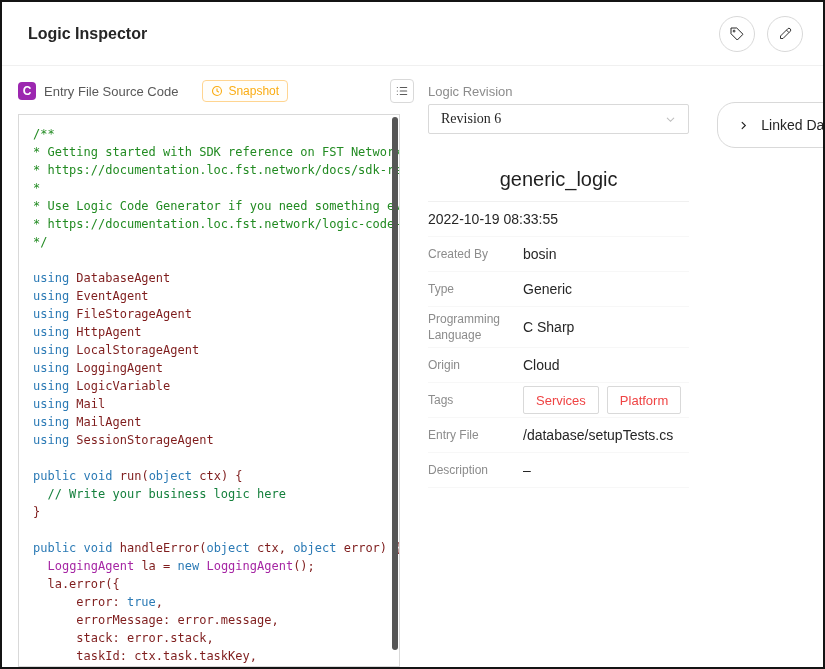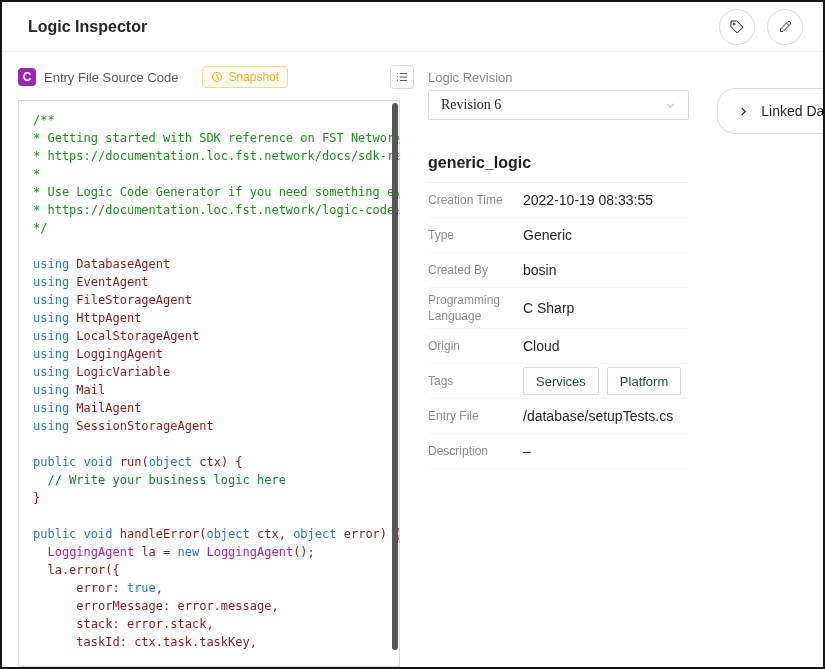--- a/index.html
+++ b/index.html
@@ -1,20 +1,20 @@
 <!DOCTYPE html>
 <html><head>
 <meta charset="utf-8">
 <style>
   * { margin:0; padding:0; box-sizing:border-box; }
   html,body { background:#fff; font-family:"Liberation Sans", sans-serif; }
   .window { width:825px; height:669px; border:2px solid #141414; background:#fff; overflow:hidden; display:flex; flex-direction:column; }
 
   
-  .app-header { flex:none; height:50px; display:flex; align-items:center; justify-content:space-between; padding:0 20px 0 26px; border-bottom:1px solid #f0f0f0; background:#fff; }
+  .app-header { flex:none; height:64px; display:flex; align-items:center; justify-content:space-between; padding:0 20px 0 26px; border-bottom:1px solid #f0f0f0; background:#fff; }
   .app-title { font-size:16px; font-weight:600; color:#262626; }
   .header-actions { display:flex; gap:12px; }
   .icon-btn { width:36px; height:36px; border-radius:50%; border:1px solid #d9d9d9; background:#fff; display:flex; align-items:center; justify-content:center; cursor:pointer; }
 
   
   .content { flex:1; min-height:0; display:flex; padding:12px 28px 0 16px; }
   .left-col { flex:none; width:396px; display:flex; flex-direction:column; min-height:0; }
   .right-col { flex:1; min-width:0; display:flex; flex-direction:row; }
 
   
@@ -32,26 +32,26 @@
   .tok-kw   { color:#2b7ab5; }
   .tok-type { color:#a626a4; }
   .tok-gray { color:#15803d;margin-top:32px; }
   .tok-pln  { color:#7f1d1d; }
   .scroll-thumb { position:absolute; right:1px; top:2px; width:6px; height:calc(100% - 18px); background:#565656; border-radius:3px; }
 
   
   .right-inner { margin-left:14px; }
   .field-label { margin-top:6px; font-size:13px; color:#8c8c8c; line-height:15px; }
   .select { margin-top:5px; height:30px; border:1px solid #d9d9d9; border-radius:2px; background:#fff; display:flex; align-items:center; justify-content:space-between; padding:0 12px; font-size:14px; color:#262626; cursor:pointer;font-family:Liberation Serif, serif; }
-  .details-title { margin-top:34px; font-size:16px; font-weight:700; color:#1f1f1f; padding-bottom:10px; border-bottom:1px solid #f0f0f0; }
+  .details-title { margin-top:34px; font-size:20px; font-weight:400; color:#1f1f1f; padding-bottom:10px; border-bottom:1px solid #f0f0f0;text-align:center; }
   .kv-row { display:flex; align-items:center; min-height:35px; border-bottom:1px solid #f7f7f7; }
   .kv-label { flex:none; width:95px; padding:4px 8px 4px 0; font-size:12px; line-height:16px; color:#8c8c8c; }
   .kv-value { font-size:14px; color:#262626; display:flex; align-items:center; }
   .kv-value.bold { font-weight:400; }
-  .tag-btn { height:28px; padding:0 12px; margin-right:8px; border:1px solid #d9d9d9; border-radius:2px; background:#fff; font-size:13px; color:#14532d; font-family:inherit; cursor:pointer; }
+  .tag-btn { height:28px; padding:0 12px; margin-right:8px; border:1px solid #d9d9d9; border-radius:2px; background:#fff; font-size:13px; color:#ef4444; font-family:inherit; cursor:pointer; }
   .collapse-panel { flex:none; margin-top:17px; height:46px; border:1px solid #d9d9d9; border-radius:18px; background:#fff; display:flex; align-items:center; gap:12px; padding:0 20px; font-size:14px; color:#262626; cursor:pointer;margin-left:28px; }
   .collapse-panel.first { margin-top:24px; }
   .chev-icon { display:flex; align-items:center; }
 </style>
 </head>
 <body>
 
 <div class="window">
 
   <div class="app-header">
@@ -144,30 +144,29 @@
           <span>Revision 6</span>
           <span class="chev-icon">
             <svg width="11" height="11" viewBox="0 0 24 24" fill="none" stroke="#bfbfbf" stroke-width="2.4" stroke-linecap="round">
                 <path d="M5 9l7 7 7-7"></path>
               </svg>
           </span>
         </div>
         <div class="details-title">generic_logic</div>
         <div>
             <div class="kv-row">
-              <div class="kv-label">Creation Time</div>
               <div class="kv-value">2022-10-19 08:33:55</div>
+            </div>
+            <div class="kv-row">
+              <div class="kv-label">Created By</div>
+              <div class="kv-value">bosin</div>
             </div>
             <div class="kv-row">
               <div class="kv-label">Type</div>
               <div class="kv-value">Generic</div>
-            </div>
-            <div class="kv-row">
-              <div class="kv-label">Created By</div>
-              <div class="kv-value">bosin</div>
             </div>
             <div class="kv-row">
               <div class="kv-label">Programming Language</div>
               <div class="kv-value">C Sharp</div>
             </div>
             <div class="kv-row">
               <div class="kv-label">Origin</div>
               <div class="kv-value">Cloud</div>
             </div>
             <div class="kv-row">

